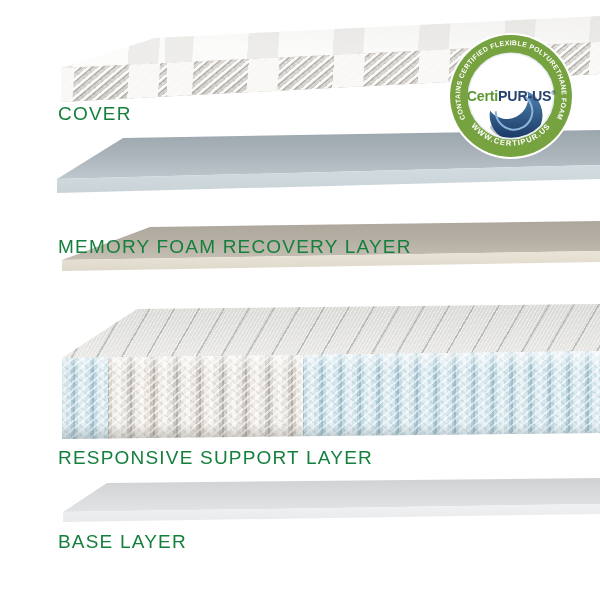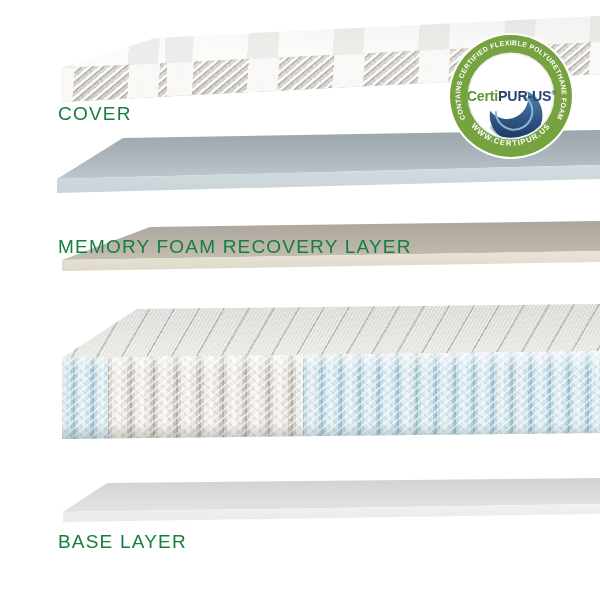--- a/index.html
+++ b/index.html
@@ -134,20 +134,21 @@
   </div>
 
   <div class="layer support">
     <div class="surf support-top"></div>
     <div class="surf support-front">
       <div class="coil coil-blue-left"></div>
       <div class="coil coil-white"></div>
       <div class="coil coil-blue-right"></div>
     </div>
   </div>
+  <div class="lbl lbl-support">RESPONSIVE SUPPORT LAYER</div>
 
   <div class="layer base">
     <div class="surf base-top"></div>
     <div class="surf base-front"></div>
   </div>
   <div class="lbl lbl-base">BASE LAYER</div>
 
   <div class="badge">
     <svg width="128" height="128" viewBox="0 0 126 126">
       <defs>

